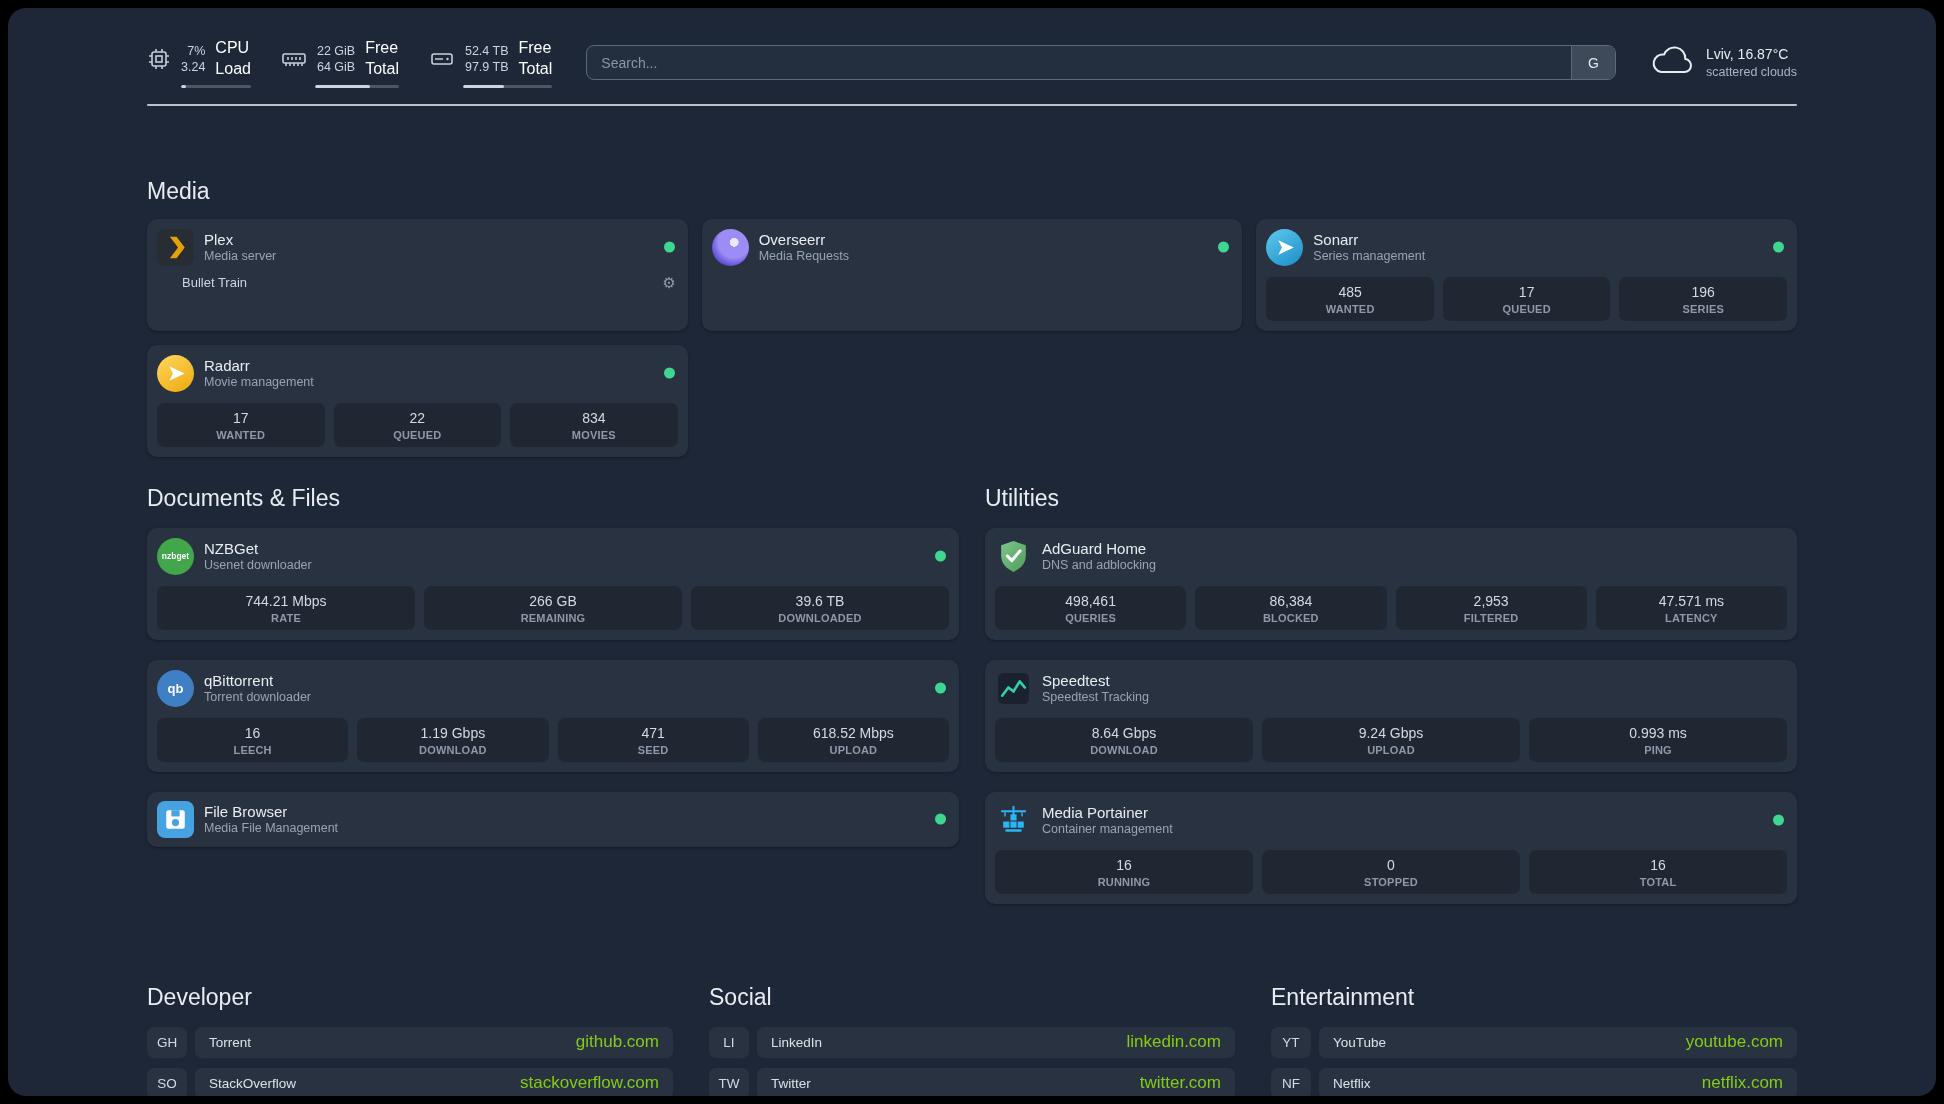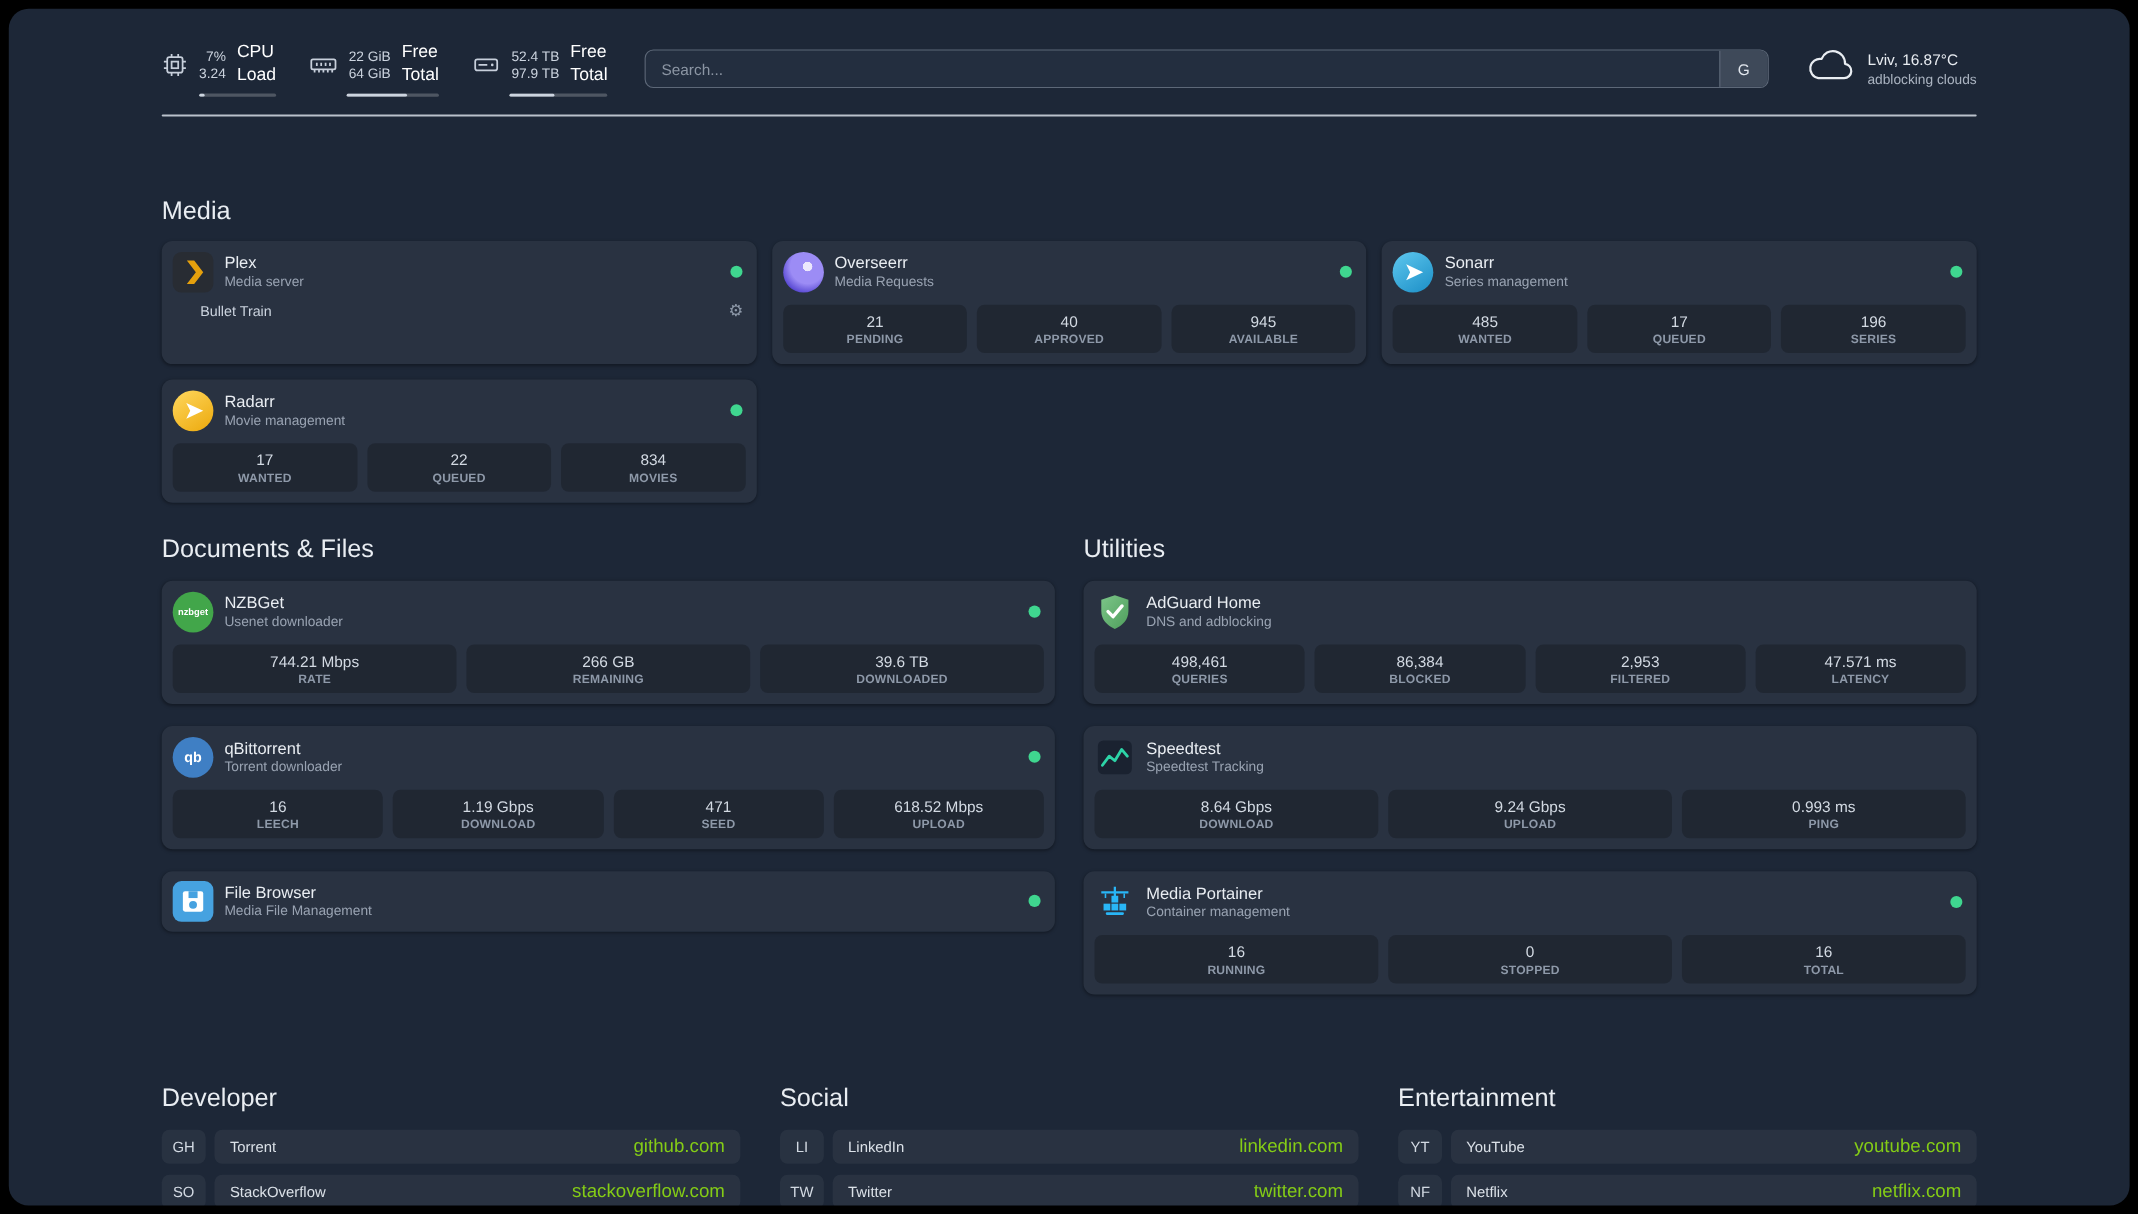--- a/index.html
+++ b/index.html
@@ -173,21 +173,21 @@
       </div>
 
       <div class="weather">
         <span>
           <svg width="46" height="34" viewBox="0 0 46 34" fill="none" stroke="#e9edf2" stroke-width="2" stroke-linejoin="round" stroke-linecap="round">
             <path d="M11 28h23.5a6.5 6.5 0 0 0 .8-12.95A11 11 0 0 0 14 10.6 8.8 8.8 0 0 0 11 28z"></path>
           </svg>
         </span>
         <div class="weather-text">
           <div>Lviv, 16.87°C</div>
-          <div class="weather-cond">adblocking clouds</div>
+          <div class="weather-cond">scattered clouds</div>
         </div>
       </div>
     </div>
 
     <div class="divider"></div>
 
     <div class="media-section">
       <div class="section-title">Media</div>
       <div class="media-grid">
 
@@ -213,34 +213,20 @@
         </div>
 
         <div class="card">
           <div class="card-head">
             <span class="svc-icon overseerr-icon"></span>
             <div class="svc-text">
               <div class="svc-name">Overseerr</div>
               <div class="svc-desc">Media Requests</div>
             </div>
             <span class="status-dot"></span>
-          </div>
-          <div class="stats c3">
-            <div class="stat">
-              <div class="stat-value">21</div>
-              <div class="stat-label">PENDING</div>
-            </div>
-            <div class="stat">
-              <div class="stat-value">40</div>
-              <div class="stat-label">APPROVED</div>
-            </div>
-            <div class="stat">
-              <div class="stat-value">945</div>
-              <div class="stat-label">AVAILABLE</div>
-            </div>
           </div>
         </div>
 
         <div class="card">
           <div class="card-head">
             <span class="svc-icon sonarr-icon">
               <svg viewBox="0 0 36 36">
                   <path d="M12 11l15 7-15 7 3.5-7z" fill="#fff"></path>
                 </svg>
             </span>

